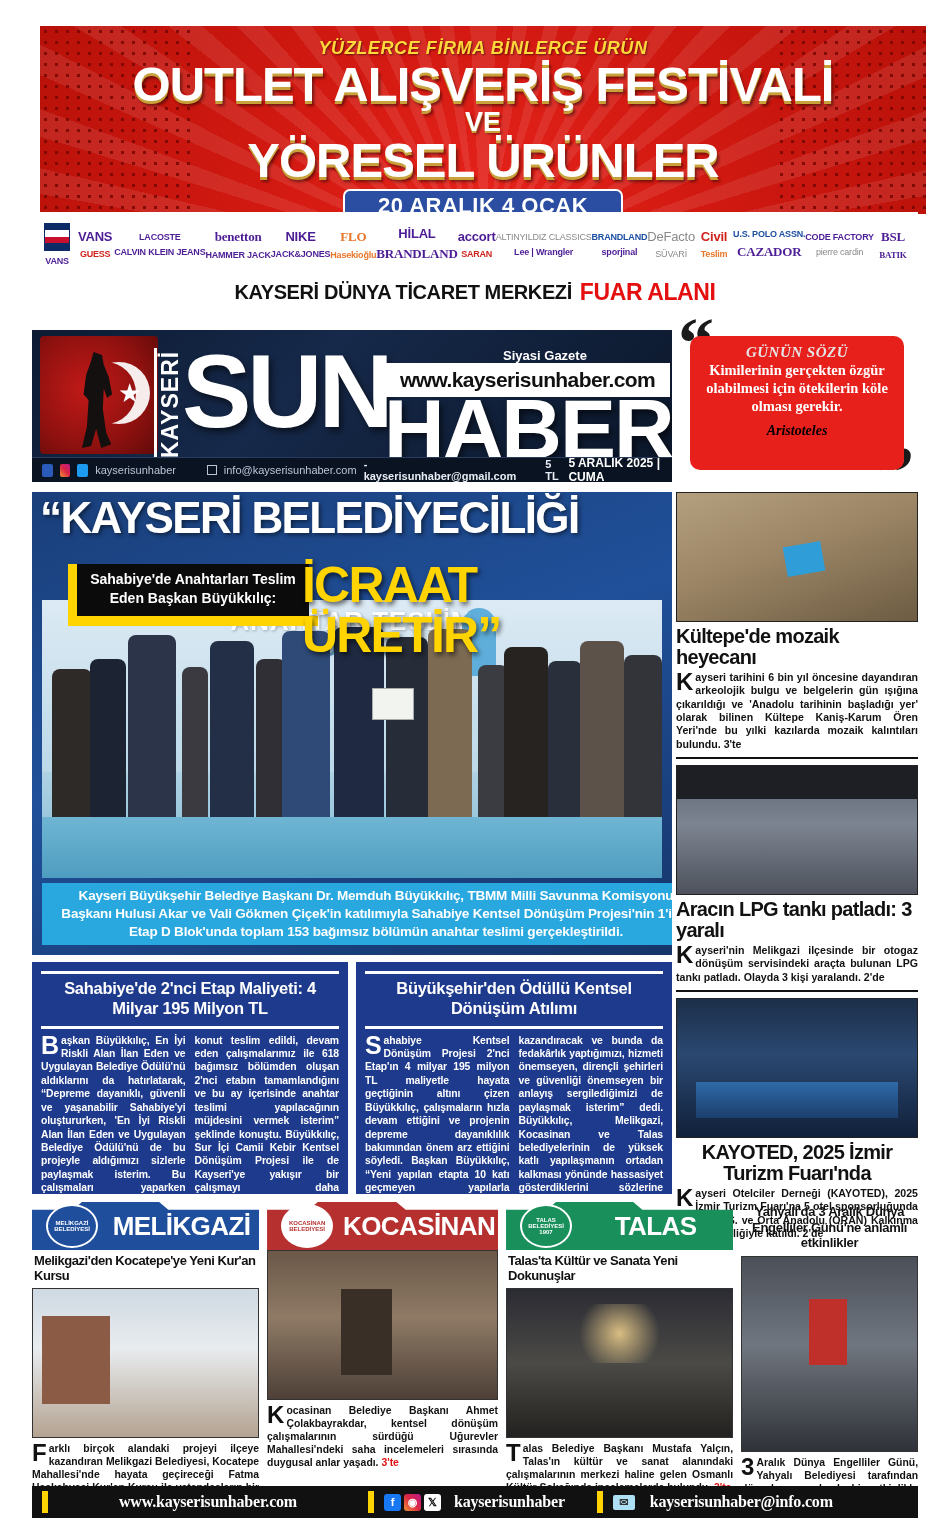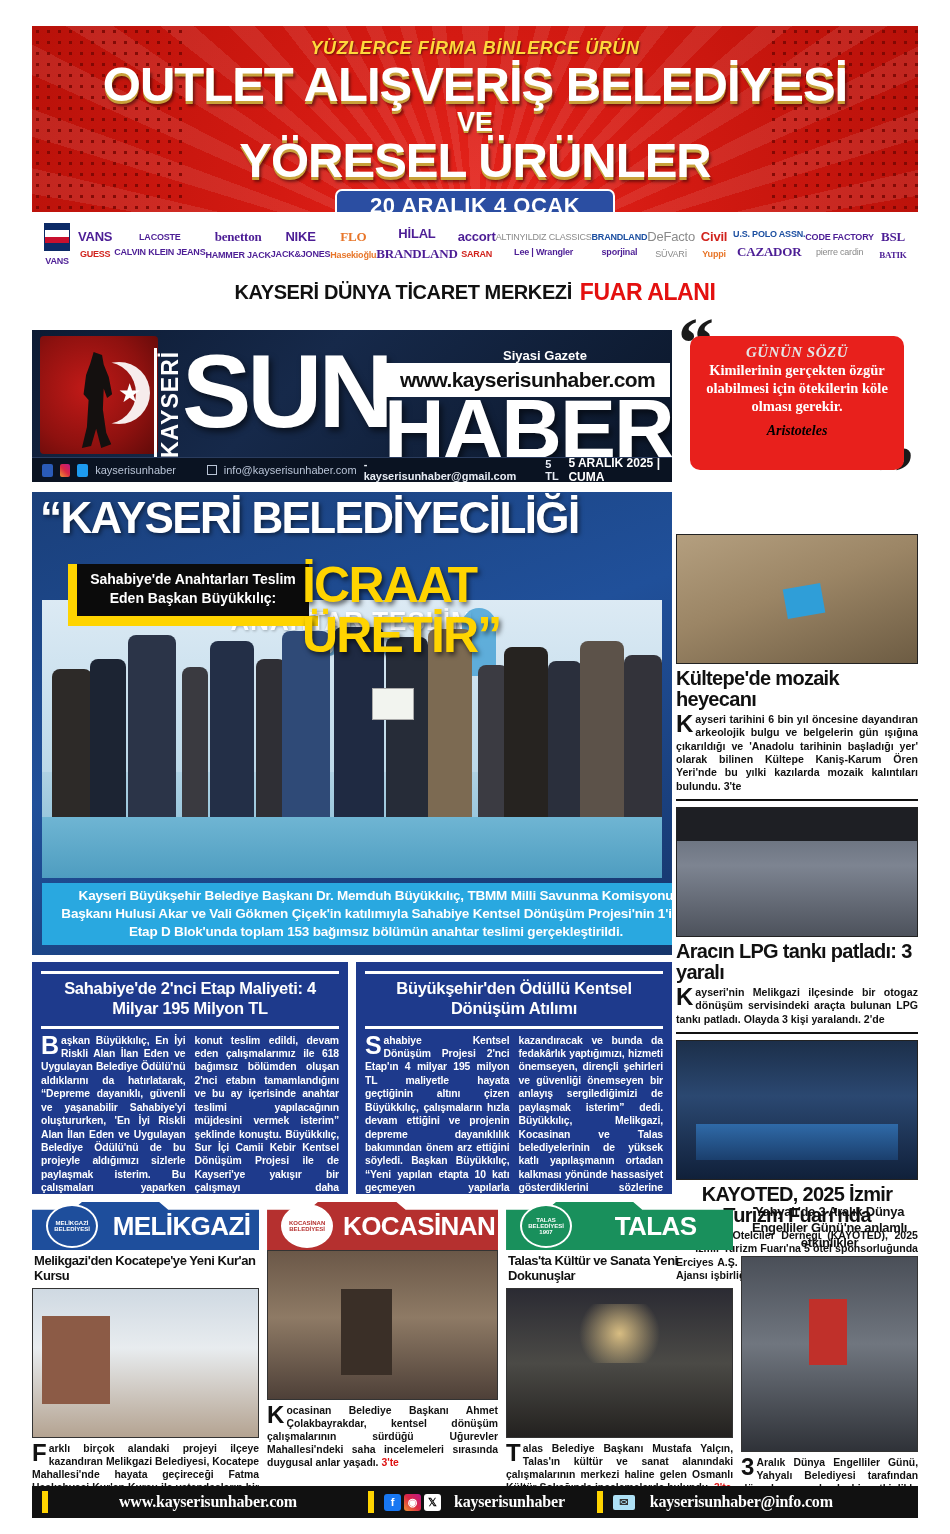--- a/index.html
+++ b/index.html
@@ -7,21 +7,21 @@
     width: 950px; height: 1534px;
     background: #ffffff;
     font-family: "Liberation Sans", sans-serif;
     overflow: hidden;
     position: relative;
   }
   .page { width: 950px; height: 1534px; position: relative; background:#fff; }
 
   
   .ad-banner {
-    position: absolute; left: 32px; top: 26px; width: 886px; height: 188px;
+    position: absolute; left: 40px; top: 26px; width: 886px; height: 188px;
     background:
       radial-gradient(circle at 50% 110%, #e8251d 0%, #d41a12 40%, #b81109 100%);
     overflow: hidden;
   }
   .ad-rays {
     position: absolute; inset: -40%;
     background: repeating-conic-gradient(from 0deg at 50% 95%,
       rgba(255,255,255,0.085) 0deg 3.2deg, rgba(0,0,0,0) 3.2deg 7deg);
   }
   .ad-dots-l, .ad-dots-r {
@@ -269,21 +269,21 @@
     flex:1; font-size:10.4px; line-height:1.29; text-align:justify;
     font-weight:bold; letter-spacing:-0.1px;
   }
   .dropcap {
     float:left; font-size:25px; line-height:.82; font-weight:bold;
     padding-right:2px; margin-top:1px;
   }
   .pg { color:#ffd400; font-weight:bold; }
 
   
-  .side { position:absolute; left:676px; top:492px; width:242px;margin-top:42px; }
+  .side { position:absolute; left:676px; top:492px; width:242px; }
   .side-item { margin-bottom:6px; }
   .side-photo {
     width:242px; height:130px; border:1px solid #222; overflow:hidden;
     position:relative;
   }
   .ph-kultepe { background: linear-gradient(160deg,#b49f7f 0%, #9b8565 45%, #6d5c43 100%); }
   .ph-kultepe:after {
     content:''; position:absolute; left:45%; top:40%; width:38px; height:30px;
     background:#2f9ed8; transform:rotate(-10deg);
   }
@@ -403,21 +403,21 @@
 </head>
 <body>
 
 <div class="page">
 
   <div class="ad-banner">
     <div class="ad-rays"></div>
     <div class="ad-dots-l"></div>
     <div class="ad-dots-r"></div>
     <div class="ad-top-line">YÜZLERCE FİRMA  BİNLERCE ÜRÜN</div>
-    <div class="ad-l1">OUTLET ALIŞVERİŞ BELEDİYESİ</div>
+    <div class="ad-l1">OUTLET ALIŞVERİŞ FESTİVALİ</div>
     <div class="ad-l2">VE</div>
     <div class="ad-l3">YÖRESEL  ÜRÜNLER</div>
     <div class="ad-date">20 ARALIK 4 OCAK</div>
   </div>
 
   <div class="brands">
     <div class="brand-col">
       <div class="tommy-box">
         <i style="background:#0c2a66"></i>
           <i style="background:#fff"></i>
@@ -461,21 +461,21 @@
     <div class="brand-col">
       <span class="b-blue">BRANDLAND</span>
       <span>sporjinal</span>
     </div>
     <div class="brand-col">
       <span class="b-big b-gray">DeFacto</span>
       <span class="b-gray">SÜVARİ</span>
     </div>
     <div class="brand-col">
       <span class="b-big b-red">Civil</span>
-      <span class="b-or">Yuppi</span>
+      <span class="b-or">Teslim</span>
     </div>
     <div class="brand-col">
       <span class="b-blue">U.S. POLO ASSN.</span>
       <span class="b-big b-serif">CAZADOR</span>
     </div>
     <div class="brand-col">
       <span>CODE FACTORY</span>
       <span class="b-gray">pierre cardin</span>
     </div>
     <div class="brand-col">

